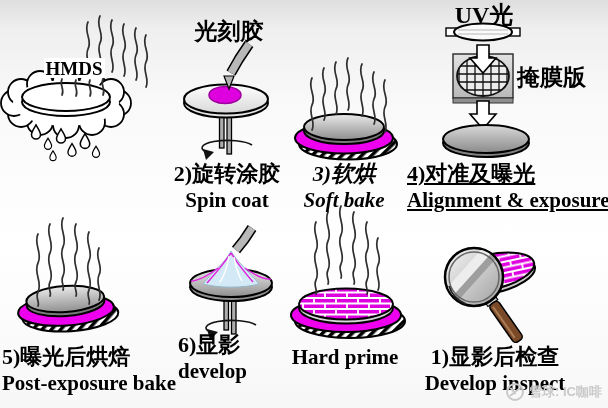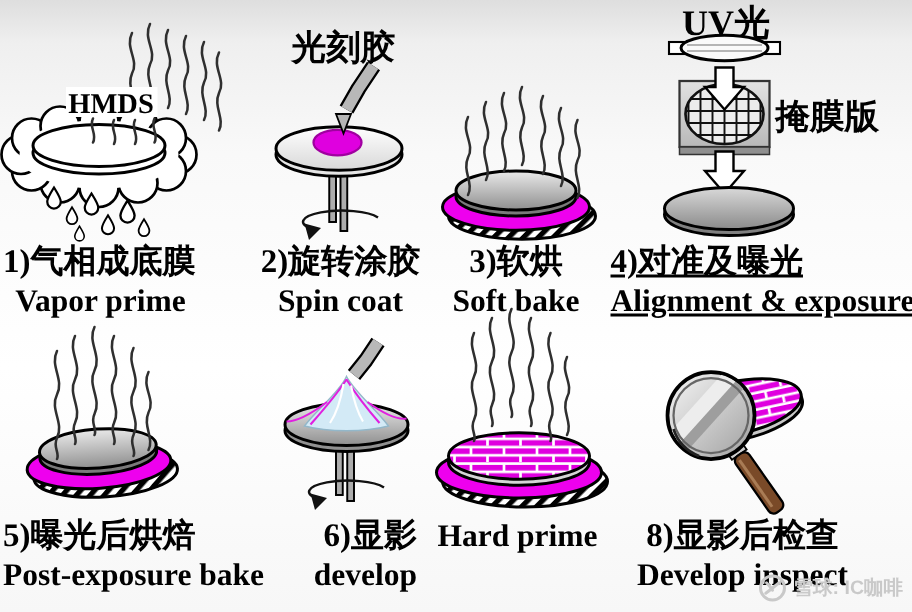--- a/index.html
+++ b/index.html
@@ -9,24 +9,24 @@
     font-family:"Liberation Serif","DejaVu Serif",serif;
   }
   .canvas svg{position:absolute;left:0;top:0;}
   svg text{font-family:"Liberation Serif","DejaVu Serif",serif;font-weight:bold;fill:#000;}
   .label{position:absolute;color:#000;font-weight:bold;line-height:26px;}
   .label .zh{font-size:22px;white-space:nowrap;}
   .label .en{font-size:21px;white-space:nowrap;}
   .s1{left:2px;top:161px;width:130px;text-align:left;}
   .s1 .en{text-align:center;}
   .s2{left:163px;top:161px;width:128px;text-align:center;}
-  .s3{left:288px;top:161px;width:112px;text-align:center;}
+  .s3{left:288px;top:161px;width:112px;text-align:center;font-style:italic;}
   .s4{left:407px;top:161px;width:201px;text-align:left;text-decoration:underline;}
   .s5{left:2px;top:344px;width:195px;text-align:left;}
-  .s6{left:178px;top:344px;width:100px;text-align:right;}
+  .s6{left:178px;top:332px;width:100px;text-align:left;}
   .s7{left:288px;top:344px;width:114px;text-align:center;}
   .s8{left:419px;top:344px;width:152px;text-align:center;}
   .watermark{
     position:absolute;right:6px;bottom:6px;display:flex;align-items:center;gap:4px;
     color:#c9c9c9;font-family:"Liberation Sans","DejaVu Sans",sans-serif;
     font-weight:bold;font-size:13px;white-space:nowrap;
   }
 </style>
 </head>
 <body>
@@ -271,24 +271,20 @@
       <g clip-path="url(#clipLens)" transform="rotate(-48 474 277)">
         <rect x="438" y="264" width="72" height="10" fill="#ededed"></rect>
         <rect x="438" y="274" width="72" height="7" fill="#9e9e9e"></rect>
       </g>
       <circle cx="474" cy="277" r="25" fill="none" stroke="#666" stroke-width="1.5"></circle>
       <path d="M449,286 A29,29 0 0 0 466,304" fill="none" stroke="#222" stroke-width="1.8"></path>
     </g>
   </g>
 </svg>
 
-  <div class="label s1">
-    <div class="zh">1)气相成底膜</div>
-    <div class="en">Vapor prime</div>
-  </div>
   <div class="label s2">
     <div class="zh">2)旋转涂胶</div>
     <div class="en">Spin coat</div>
   </div>
   <div class="label s3">
     <div class="zh">3)软烘</div>
     <div class="en">Soft bake</div>
   </div>
   <div class="label s4">
     <div class="zh">4)对准及曝光</div>
@@ -299,21 +295,21 @@
     <div class="en">Post-exposure bake</div>
   </div>
   <div class="label s6">
     <div class="zh">6)显影</div>
     <div class="en">develop</div>
   </div>
   <div class="label s7">
     <div class="en">Hard prime</div>
   </div>
   <div class="label s8">
-    <div class="zh">8)显影后检查</div>
+    <div class="zh">1)显影后检查</div>
     <div class="en">Develop inspect</div>
   </div>
 
   <div class="watermark">
     <svg width="20" height="20" viewBox="0 0 20 20" style="position:static">
       <circle cx="10" cy="10" r="8" fill="none" stroke="#c9c9c9" stroke-width="2"></circle>
       <path d="M5.5,13.5 C9,11 11,9 14.5,6.5 M6,6.5 C8,8.5 8.8,9.5 10,11.5" fill="none" stroke="#c9c9c9" stroke-width="2" stroke-linecap="round"></path>
     </svg>
     <span>雪球: IC咖啡</span>
   </div>

